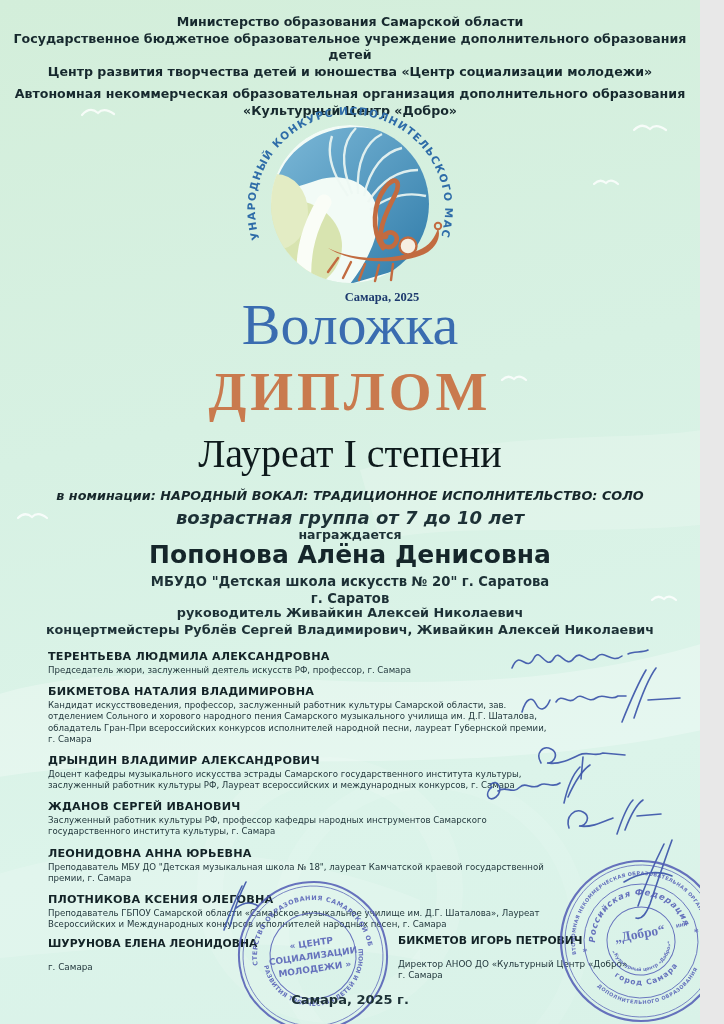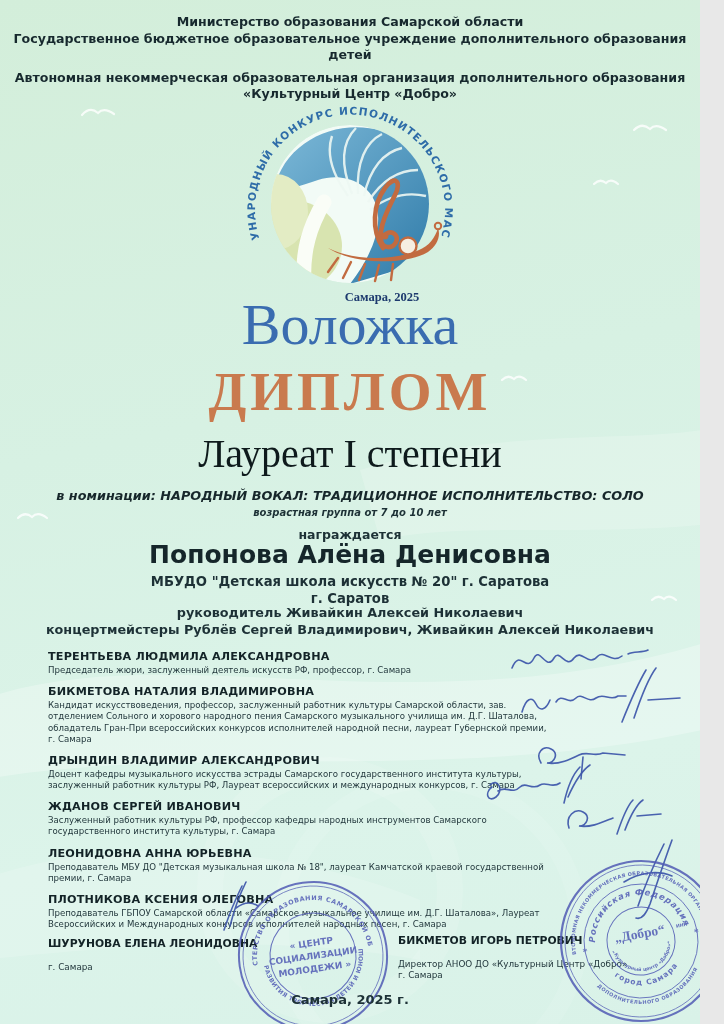--- a/index.html
+++ b/index.html
@@ -10,21 +10,21 @@
   .center{position:absolute;left:0;width:100%;text-align:center;}
   .header{top:14px;font-size:12.6px;font-weight:600;line-height:1.32;color:#17292e;}
   .header .gap{height:6px;}
   .logo{position:absolute;top:94px;left:50%;transform:translateX(-50%);}
   .logo .arc{fill:#2e6ca8;font-size:10.6px;font-weight:700;letter-spacing:1.2px;}
   .logo .caption{fill:#1d3a6e;font-family:"Liberation Serif",serif;font-size:12.5px;font-weight:600;}
   .t-volozhka{top:291px;font-family:"Liberation Serif",serif;font-size:58px;color:#3a6cb0;}
   .t-diploma{top:360px;font-family:"Liberation Serif",serif;font-size:55px;font-weight:700;color:#c97a4e;letter-spacing:4px;}
   .t-laureate{top:430px;font-family:"Liberation Serif",serif;font-size:40px;color:#0e1a1c;}
   .t-nomination{top:488px;font-size:12.8px;font-weight:700;font-style:italic;color:#17272b;}
-  .t-age{top:507px;font-size:10px;font-weight:600;font-style:italic;}
+  .t-age{top:507px;font-size:18px;font-weight:600;font-style:italic;}
   .t-awarded{top:527px;font-size:12.5px;font-weight:600;}
   .t-recipient{top:540px;font-size:25px;font-weight:700;color:#15262a;}
   .t-institution{top:574px;font-size:13.2px;font-weight:600;line-height:1.28;}
   .t-leaders{top:605px;font-size:12.8px;font-weight:600;line-height:1.3;}
   .jury{position:absolute;top:650px;left:48px;width:506px;}
   .jury-entry{margin-bottom:9px;}
   .jury-name{font-size:11.2px;font-weight:700;letter-spacing:.2px;margin-bottom:2px;color:#132327;}
   .jury-title{font-size:8.6px;line-height:1.3;font-weight:500;color:#23383d;}
   .official{position:absolute;}
   .official.left{top:937px;left:48px;width:325px;}
@@ -56,20 +56,21 @@
     <path d="M 634,130 Q 642,122 650,129 Q 656,123 666,130"></path>
     <path d="M 594,184 Q 600,178 606,183 Q 611,178 618,184"></path>
     <path d="M 502,380 Q 508,374 514,379 Q 519,374 526,380"></path>
     <path d="M 18,518 Q 25,511 32,517 Q 38,511 47,518"></path>
     <path d="M 652,600 Q 658,594 664,599 Q 669,594 676,600"></path>
   </svg>
 
   <div class="center header">
     <div>Министерство образования Самарской области</div>
     <div>Государственное бюджетное образовательное учреждение дополнительного образования детей</div>
+    <div>Центр развития творчества детей и юношества «Центр социализации молодежи»</div>
     <div class="gap"></div>
     <div>Автономная некоммерческая образовательная организация дополнительного образования</div>
     <div>«Культурный Центр «Добро»</div>
   </div>
 
   <svg class="logo" width="240" height="222" viewBox="0 0 240 222">
     <defs>
       <clipPath id="logoClip">
           <circle cx="120" cy="110" r="79"></circle>
         </clipPath>

